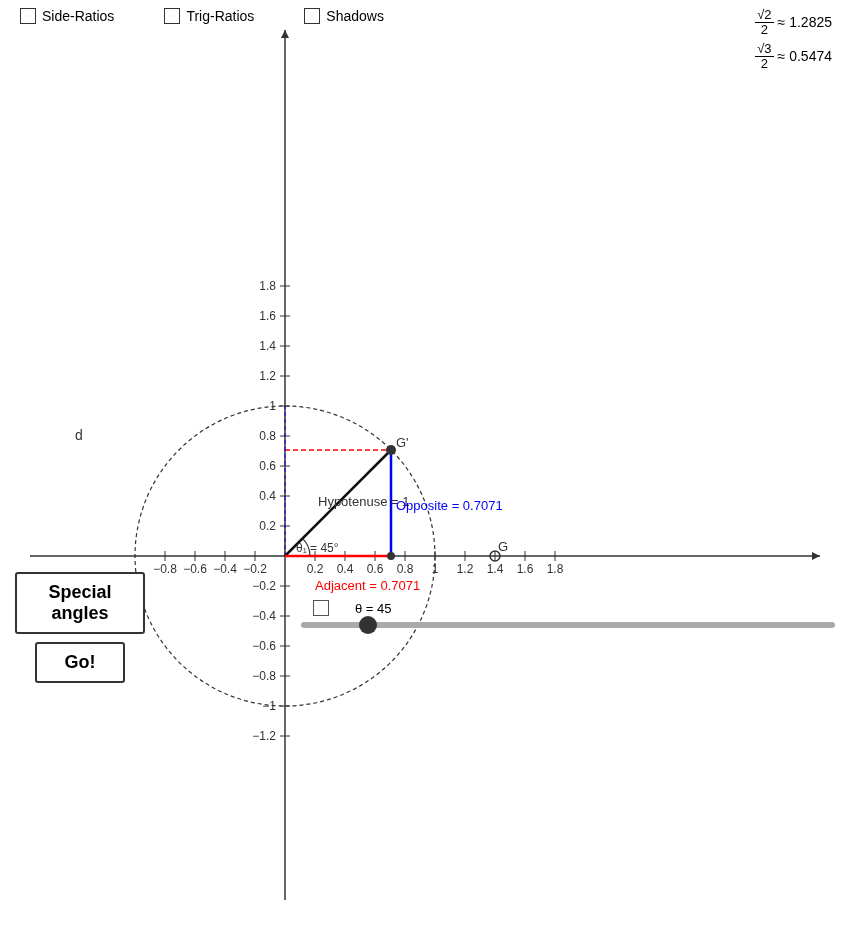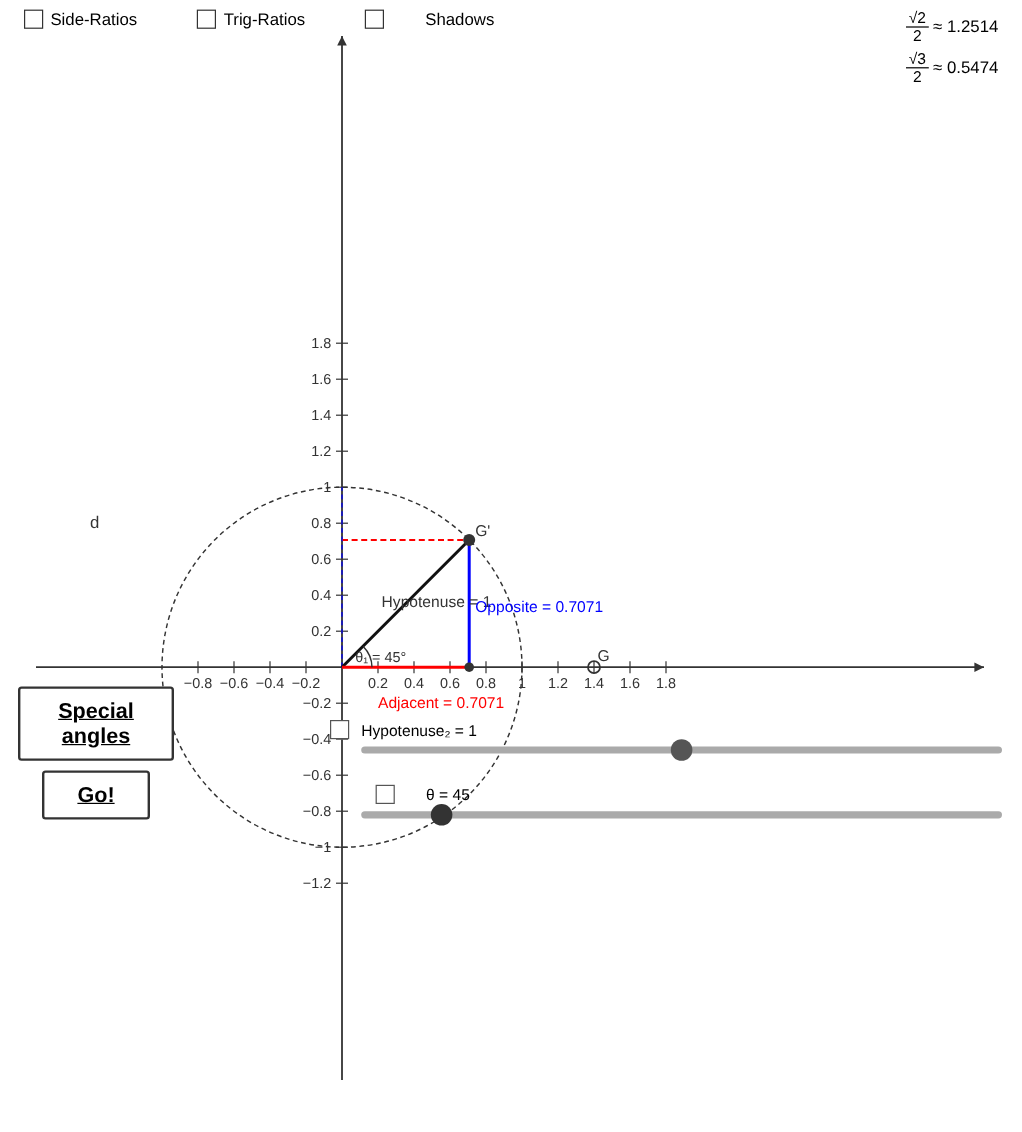--- a/index.html
+++ b/index.html
@@ -107,21 +107,20 @@
     .panel-button {
       width: 130px;
       padding: 8px 12px;
       border: 2px solid #333;
       background: #fff;
       font-size: 18px;
       font-weight: bold;
       cursor: pointer;
       text-align: center;
       border-radius: 3px;
-      text-decoration: underline;
     }
 
     
     #sliders-area {
       position: absolute;
       left: 275px;
       top: 600px;
       width: 560px;
     }
 
@@ -140,33 +139,33 @@
 
   <div id="top-bar">
     <div class="checkbox-item">
       <div class="checkbox-box"></div>
       <span class="checkbox-label">Side-Ratios</span>
     </div>
     <div class="checkbox-item" style="margin-left: 20px; align-items: flex-end;">
       <div class="checkbox-box"></div>
       <span class="checkbox-label">Trig-Ratios</span>
     </div>
-    <div class="checkbox-item" style="margin-left: 20px; gap: 28px;">
+    <div class="checkbox-item" style="margin-left: 20px;">
       <div class="checkbox-box"></div>
       <span class="checkbox-label">Shadows</span>
     </div>
   </div>
 
   <div id="formulas">
     <div class="formula-line">
       <span class="frac">
         <span class="num">√2</span>
         <span class="den">2</span>
       </span>
-      <span>≈ 1.2514</span>
+      <span>≈ 1.2825</span>
     </div>
     <div class="formula-line">
       <span class="frac">
         <span class="num">√3</span>
         <span class="den">2</span>
       </span>
       <span>≈ 0.5474</span>
     </div>
   </div>
 
@@ -304,32 +303,20 @@
 
   </svg>
 
   <div id="left-panel">
     <button class="panel-button">Special angles</button>
     <button class="panel-button" style="width:90px;">Go!</button>
   </div>
 
   <div id="sliders-area">
 
-    <div style="margin-bottom: 26px;">
-      <div style="display:flex; align-items:center; gap:10px; margin-bottom:6px;">
-        <div class="slider-checkbox"></div>
-        <span style="font-size:13px;">Hypotenuse₂ = 1</span>
-      </div>
-      <div style="display:flex; align-items:center; gap:10px; padding-left:26px;">
-        <div style="position:relative; flex:1; height:6px;">
-          <div style="width:100%; height:6px; background:#aaa; border-radius:3px;"></div>
-          <div style="width:18px; height:18px; background:#555; border-radius:50%; position:absolute; top:50%; left:50%; transform:translate(-50%,-50%); cursor:pointer;"></div>
-        </div>
-      </div>
-    </div>
 
     <div>
       <div style="display:flex; align-items:center; gap:26px; margin-bottom:6px;padding-left:38px;">
         <div class="slider-checkbox"></div>
         <span style="font-size:13px;">θ = 45</span>
       </div>
       <div style="display:flex; align-items:center; gap:10px; padding-left:26px;">
         <div style="position:relative; flex:1; height:6px;">
           <div style="width:100%; height:6px; background:#aaa; border-radius:3px;"></div>
           <div style="width:18px; height:18px; background:#333; border-radius:50%; position:absolute; top:50%; left:12.5%; transform:translate(-50%,-50%); cursor:pointer;"></div>

